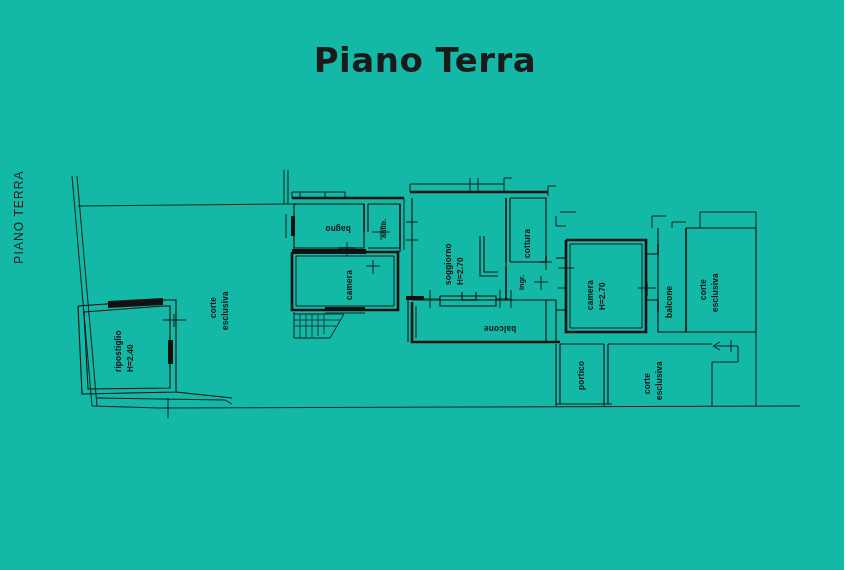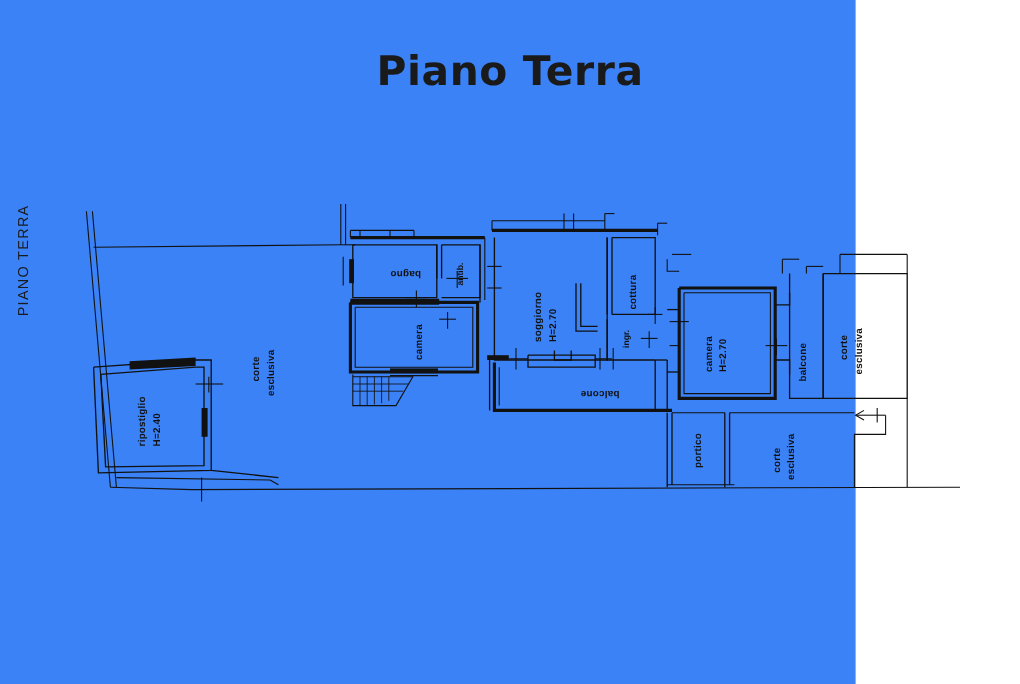--- a/index.html
+++ b/index.html
@@ -10,23 +10,23 @@
   body {
     width: 850px;
     height: 570px;
     overflow: hidden;
     font-family: "Liberation Sans", sans-serif;
     position: relative;
   }
   #sheet {
     position: absolute;
     left: 0; top: 0;
-    width: 713px;
+    width: 844px;
     height: 570px;
-    background: #3b82f6;
+    background: #14b8a6;
     text-decoration: underline;
   }
   #plan-title {
     position: absolute;
     left: 0;
     top: 40px;
     width: 850px;
     text-align: center;
     font-family: "DejaVu Sans", sans-serif;
     font-size: 34px;

